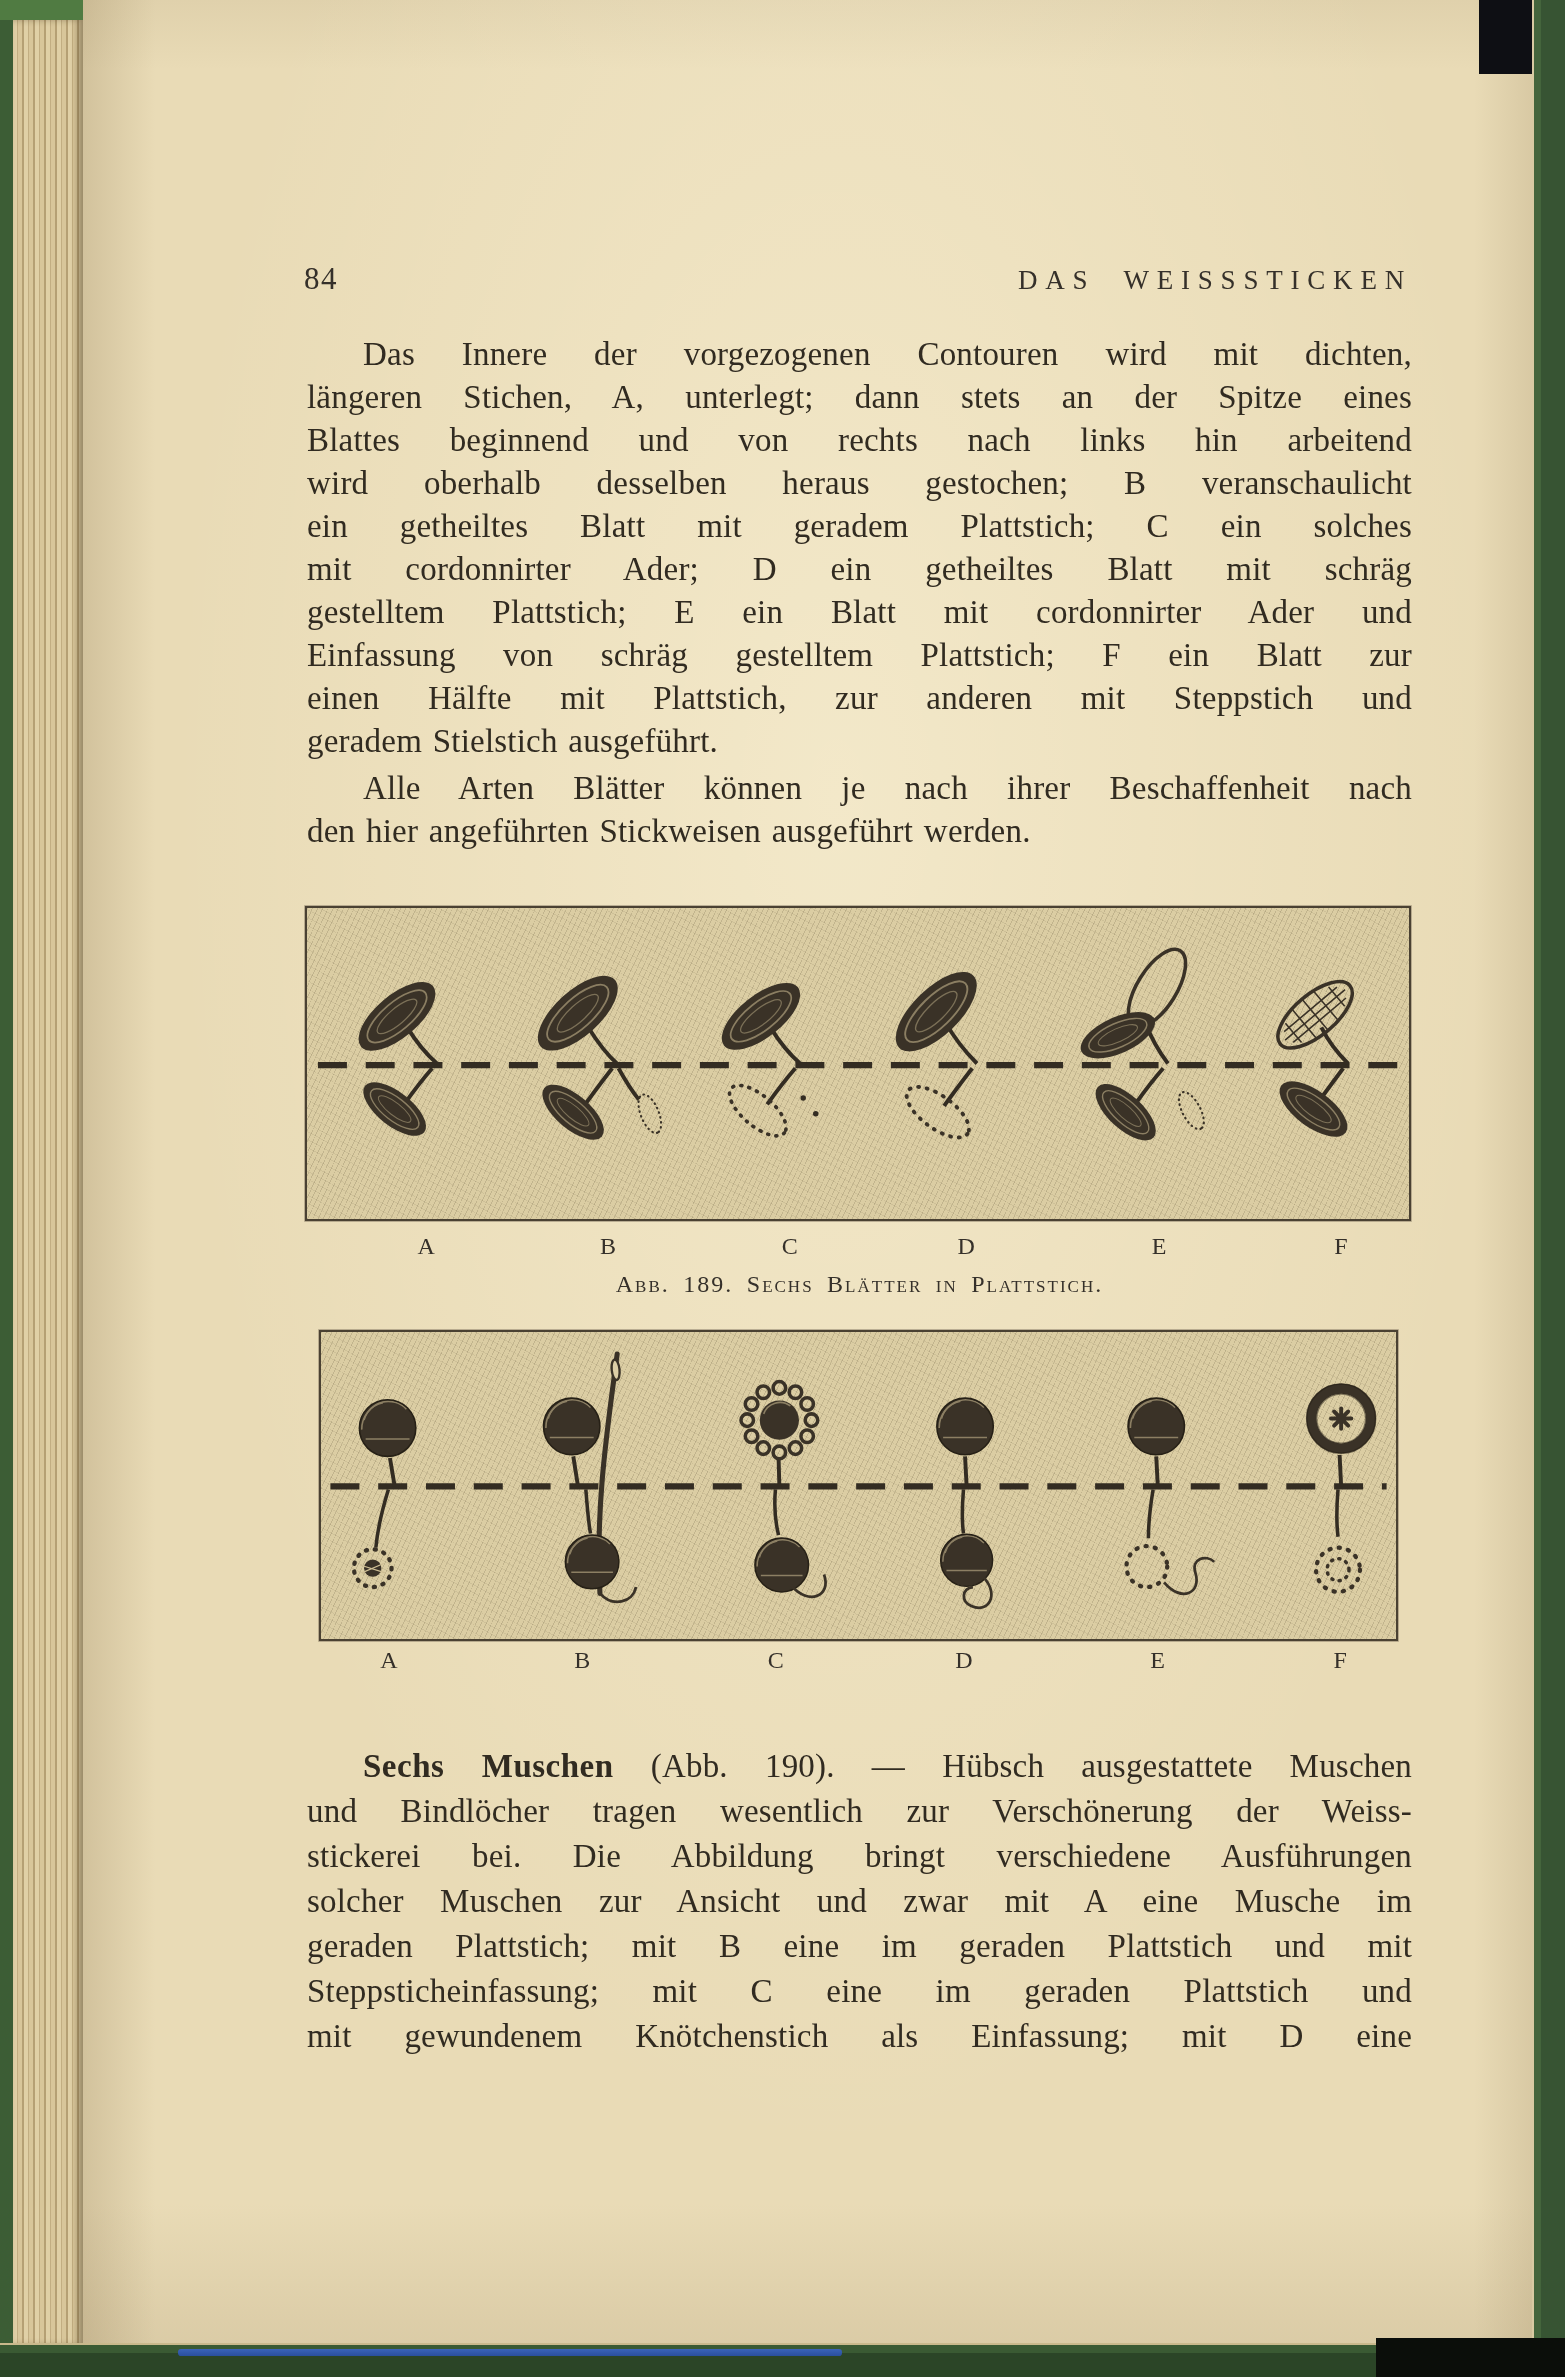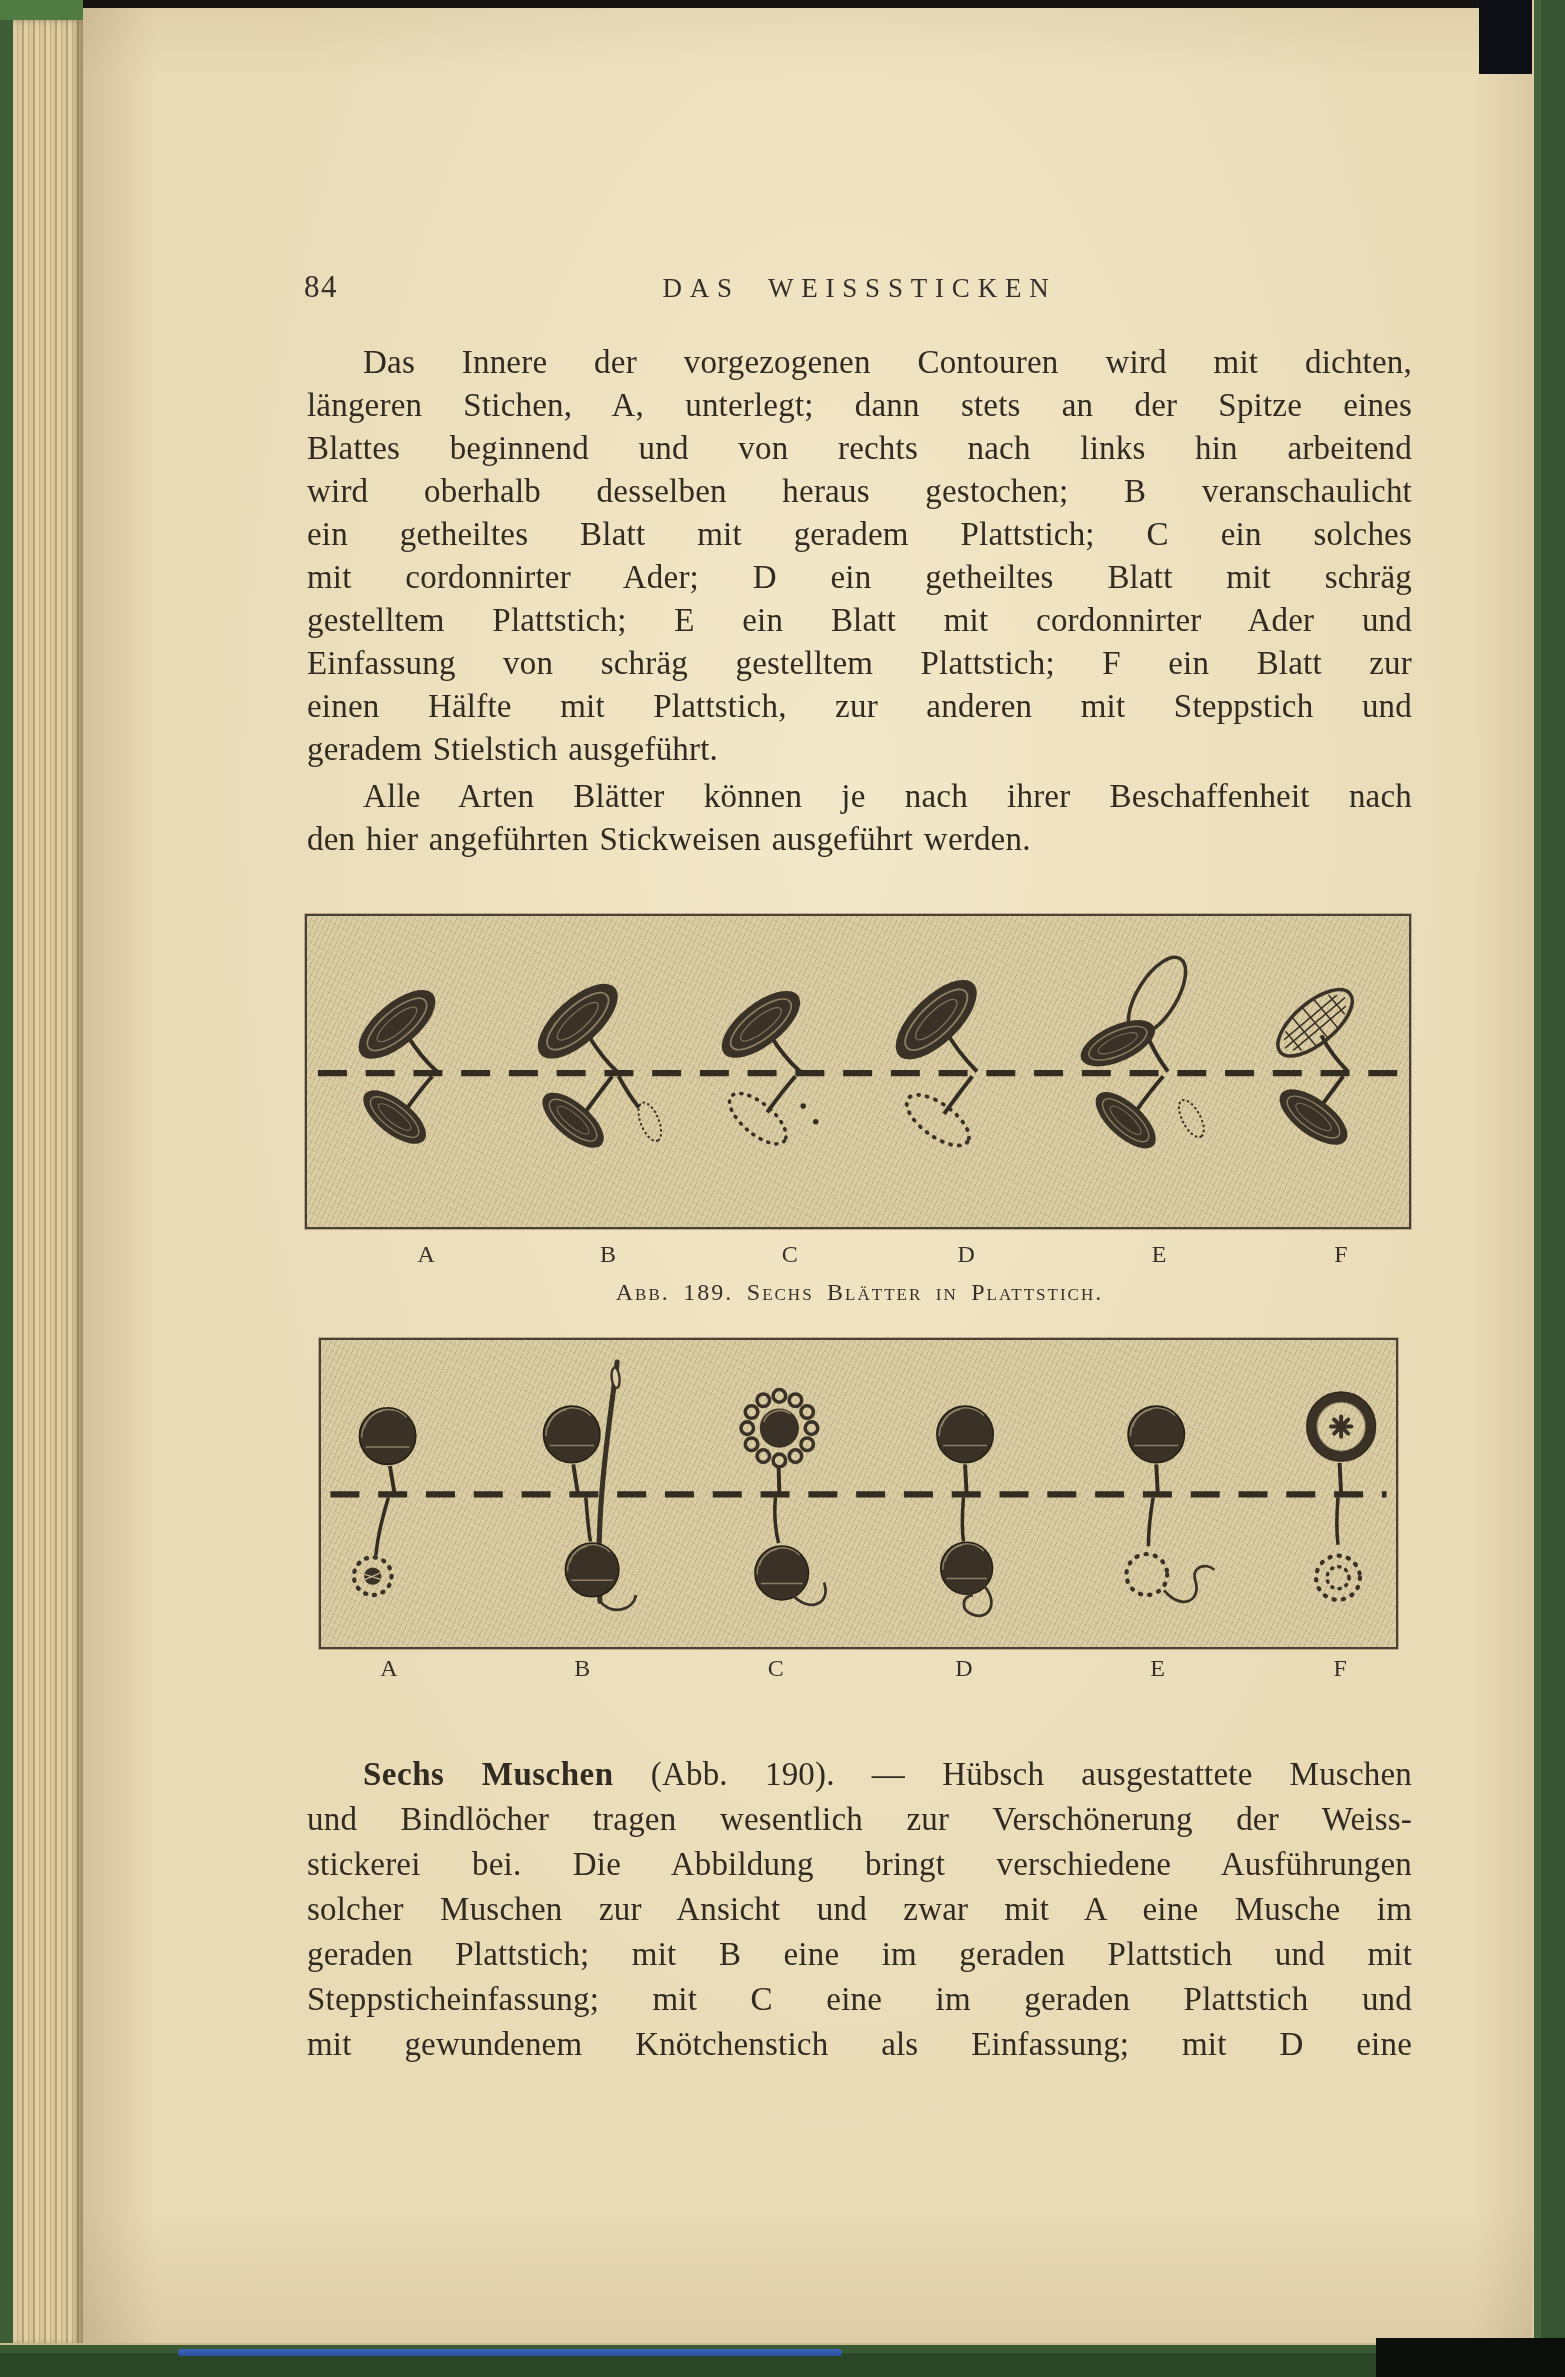--- a/index.html
+++ b/index.html
@@ -15,32 +15,32 @@
   .cover-right{position:absolute;left:1532px;top:0;width:33px;height:100%;
       background:linear-gradient(90deg,#d8caa2 0 2.3px,#44653c 2.3px 8.6px,#375433 8.6px 100%);}
   .corner-black{position:absolute;left:1479px;top:0;width:86px;height:74px;background:#0e0f14;}
   .cover-bottom{position:absolute;left:0;top:2343px;width:1565px;height:34px;
       background:linear-gradient(180deg,#c9b98c 0 2.3px,#3a5a33 2.3px 10.2px,#2b4527 10.2px 100%);}
   .bottom-black{position:absolute;left:1376px;top:2338px;width:189px;height:39px;background:#0b0e0a;}
   .blue-line{position:absolute;left:178px;top:2349px;width:664px;height:7px;border-radius:3.1px;
       background:linear-gradient(180deg,#3a63b8,#2a4f9e);}
 
   
-  .page{position:absolute;left:83px;top:8px;width:1449px;height:2343px;
+  .page{position:absolute;left:83px;top:0;width:1449px;height:2343px;
       background-color:#e9dbb6;
       background-image:
         radial-gradient(ellipse at 52% 34%, rgba(255,248,224,.45), rgba(0,0,0,0) 62%),
         linear-gradient(90deg, rgba(116,92,52,.20), rgba(0,0,0,0) 5%),
         linear-gradient(270deg, rgba(116,92,52,.14), rgba(0,0,0,0) 4%),
         linear-gradient(0deg, rgba(116,92,52,.12), rgba(0,0,0,0) 6%),
         linear-gradient(180deg, rgba(116,92,52,.08), rgba(0,0,0,0) 3%);}
 
   
   .pageno{position:absolute;left:221px;top:261px;font-size:31px;color:#35302a;letter-spacing:1.6px;}
-  .header{position:absolute;left:224px;top:265px;width:1105px;text-align:center;
+  .header{position:absolute;left:224px;top:265px;width:1105px;text-align:right;
       font-size:27px;letter-spacing:7.8px;word-spacing:14px;color:#35302a;}
   .textblock{position:absolute;width:1105px;left:224px;}
   .line{font-size:33px;line-height:43px;color:#312b21;text-align:justify;text-align-last:justify;
       word-spacing:2.3px;letter-spacing:0.2px;}
   .para3 .line{line-height:45px;}
   .line.last{text-align-last:left;}
   .line.indent{text-indent:56px;}
   .bold{font-weight:bold;letter-spacing:0.5px;}
 
   

